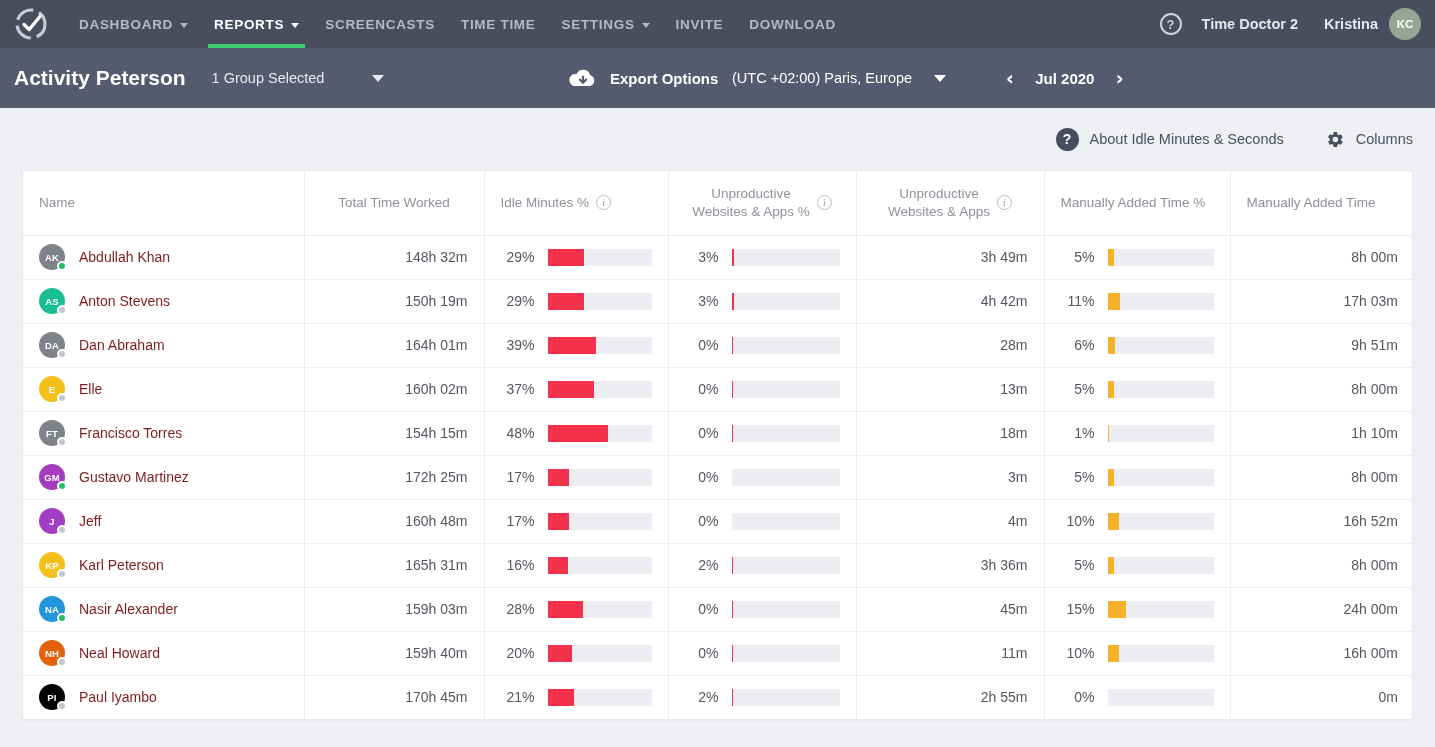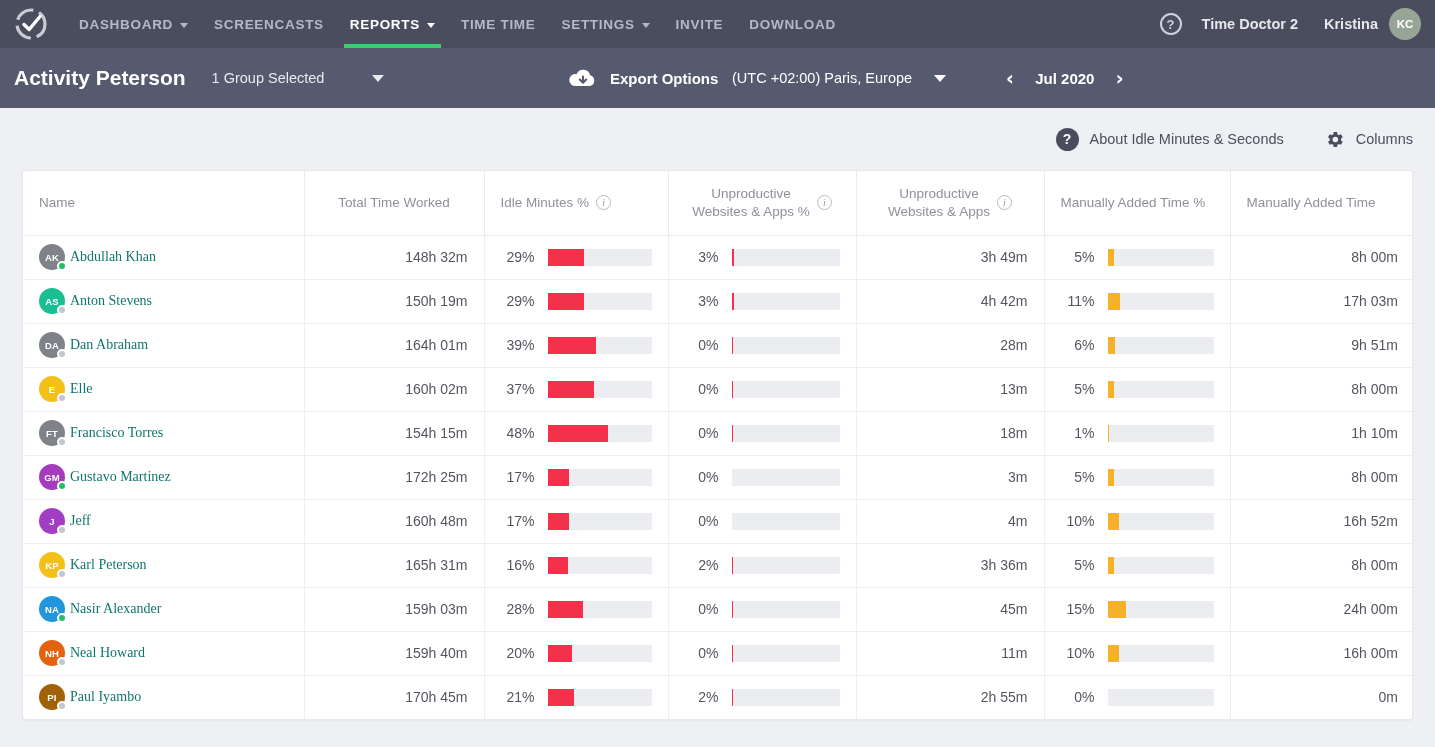--- a/index.html
+++ b/index.html
@@ -256,21 +256,21 @@
     display: flex; align-items: center; justify-content: center;
     position: relative;
     flex: 0 0 26px;
     letter-spacing: 0.2px;
   }
   .status-dot {
     position: absolute; right: -2px; bottom: -1px;
     width: 10px; height: 10px; border-radius: 50%;
     border: 2px solid #ffffff;
   }
-  .name-label { margin-left: 5px; font-size: 14px; color: #0f766e; white-space: nowrap; font-family: Liberation Serif, serif; }
+  .name-label { margin-left: 14px; font-size: 14px; color: #7f1d1d; white-space: nowrap; }
 
   .bar-cell { display: flex; align-items: center; }
   .bar-pct {
     font-size: 14px; color: #53565f;
     width: 34px; text-align: right; flex: 0 0 34px;
     margin-right: 13px;
   }
   .bar-track {
     flex: 1 1 auto;
     height: 17px;
@@ -289,26 +289,26 @@
       <circle cx="17" cy="17" r="14" fill="none" stroke="#c9ccd4" stroke-width="3.2" stroke-dasharray="20 6" stroke-dashoffset="4"></circle>
       <path d="M10 17.5 L15.2 22.5 L26 9.5" fill="none" stroke="#ffffff" stroke-width="3.4" stroke-linecap="round" stroke-linejoin="round"></path>
     </svg>
   </div>
 
   <div class="nav-items">
     <div class="nav-item">
       <span>DASHBOARD</span>
       <span class="caret"></span>
     </div>
-    <div class="nav-item">
-      <span>SCREENCASTS</span>
-    </div>
     <div class="nav-item active">
       <span>REPORTS</span>
       <span class="caret"></span>
+    </div>
+    <div class="nav-item">
+      <span>SCREENCASTS</span>
     </div>
     <div class="nav-item">
       <span>TIME TIME</span>
     </div>
     <div class="nav-item">
       <span>SETTINGS</span>
       <span class="caret"></span>
     </div>
     <div class="nav-item">
       <span>INVITE</span>
@@ -770,21 +770,21 @@
         <span class="bar-track">
           <span class="bar-fill" style="width:11%;background:#f5b229"></span>
         </span>
       </span>
     </td>
     <td class="num">16h 00m</td>
   </tr>
         <tr>
     <td>
       <span class="name-cell">
-        <span class="avatar" style="background:#a16207">PI<span class="status-dot" style="background:#c3c6cc"></span></span>
+        <span class="avatar" style="background:#000000">PI<span class="status-dot" style="background:#c3c6cc"></span></span>
         <span class="name-label">Paul Iyambo</span>
       </span>
     </td>
     <td class="num">170h 45m</td>
     <td>
       <span class="bar-cell">
         <span class="bar-pct">21%</span>
         <span class="bar-track">
           <span class="bar-fill" style="width:25%;background:#f4314a"></span>
         </span>

